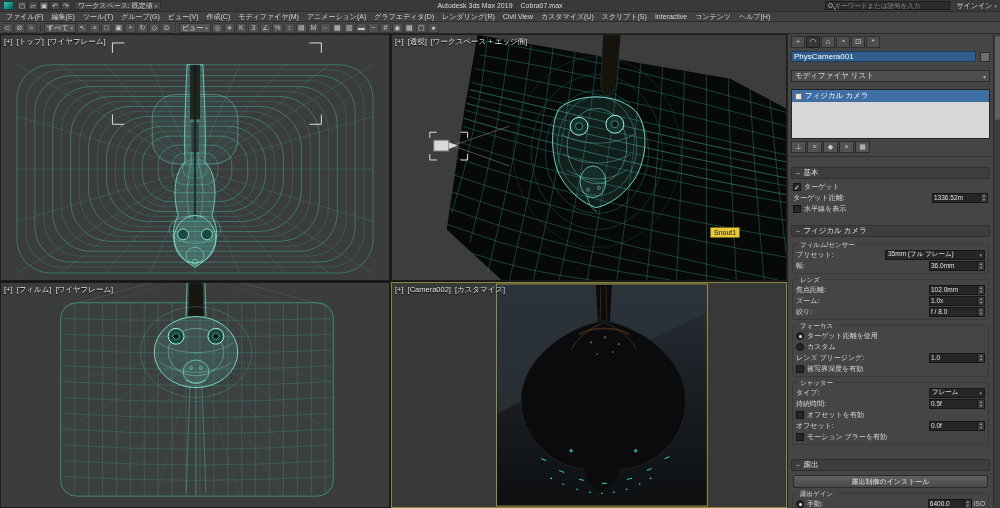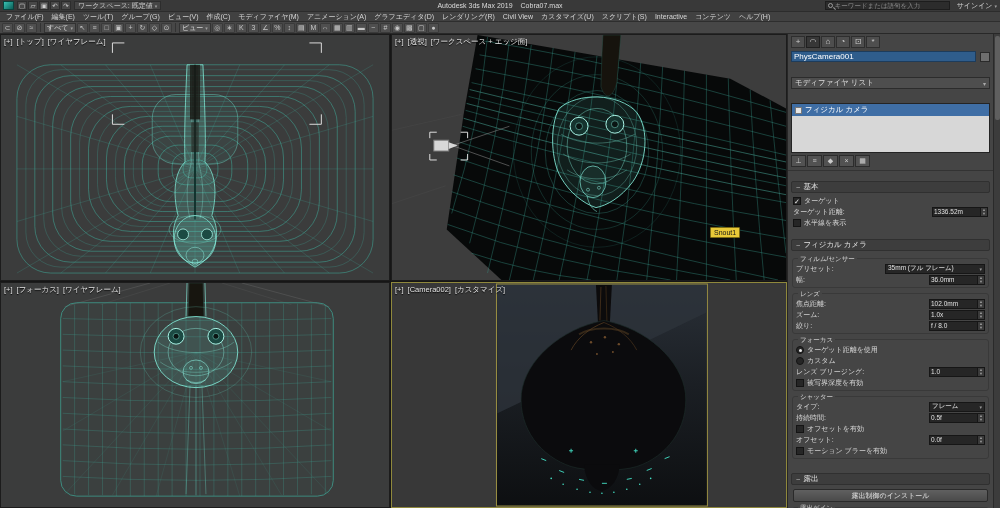--- a/index.html
+++ b/index.html
@@ -50,21 +50,21 @@
 .cmd-panel{position:absolute;left:787px;top:34px;width:213px;height:474px;background:#454545;border-left:1px solid #262626}
 .cp-inner{position:absolute;left:0;top:0;right:7px;bottom:0;overflow:hidden}
 .cp-scroll{position:absolute;right:0;top:0;width:7px;height:100%;background:#3c3c3c;border-left:1px solid #2a2a2a}
 .cp-thumb{position:absolute;left:1px;top:2px;width:5px;height:84px;background:#5f5f5f;border-radius:2px}
 .cp-tabs{display:flex;gap:1px;padding:2px 3px}
 .cp-tab{width:14px;height:12px;background:#4e4e4e;border:1px solid #2e2e2e;color:#ccc;font-size:8px;line-height:10px;text-align:center}
 .cp-tab.active{background:#373737;border-color:#202020}
 .cp-name-row{display:flex;align-items:center;gap:4px;padding:1px 3px}
 .cp-name-field{flex:1;height:11px;background:#2f5d8c;border:1px solid #1d3c5c;color:#fff;font-size:8px;line-height:9px;padding:0 2px;white-space:nowrap;overflow:hidden}
 .cp-swatch{width:10px;height:10px;background:#6e6e6e;border:1px solid #2a2a2a;flex:none}
-.cp-dd{display:flex;align-items:center;margin:14px 3px;height:12px;background:#4e4e4e;border:1px solid #2c2c2c;
+.cp-dd{display:flex;align-items:center;margin:7px 3px;height:12px;background:#4e4e4e;border:1px solid #2c2c2c;
   font-size:7.5px;color:#ddd;padding:0 3px}
 .cp-dd::after{content:"▾";color:#aaa;margin-left:auto;font-size:6px}
 .cp-stack{margin:1px 3px;height:50px;background:#d7d7d7;border:1px solid #242424}
 .stack-row{display:flex;align-items:center;height:12px;background:#3f6ea5;color:#fff;font-size:7.5px;gap:3px;padding:0 3px}
 .stack-icon{width:7px;height:7px;background:#e6e6e6;border:1px solid #777;flex:none}
 .cp-stack-btns{display:flex;gap:1px;padding:1px 3px}
 .stack-btn{width:15px;height:12px;background:#525252;border:1px solid #2c2c2c;color:#ccc;font-size:7px;line-height:10px;text-align:center}
 .cp-div{border:0;border-top:1px solid #333;margin:2px 0}
 .rollout{margin:10px 3px 0}
 .ro-head{height:12px;background:#3d3d3d;border:1px solid #303030;border-radius:2px;display:flex;align-items:center;
@@ -418,21 +418,21 @@
         <circle cx="216" cy="54" r="8" stroke="#a9f4e6" stroke-width="1" fill="#1c4a43"></circle>
         <circle cx="176" cy="54" r="3" stroke="#7fe4d2" stroke-width="0.5" fill="#0a1513"></circle>
         <circle cx="216" cy="54" r="3" stroke="#7fe4d2" stroke-width="0.5" fill="#0a1513"></circle>
         <ellipse cx="196" cy="90" rx="13" ry="12" stroke="#8beede" stroke-width="0.6" fill="rgba(110,225,205,0.08)"></ellipse>
         <path d="M 186,98 Q 196,104 206,98" stroke="#8beede" stroke-width="0.5" fill="none"></path>
         <circle cx="191" cy="86" r="1.5" stroke="#8beede" stroke-width="0.5" fill="none"></circle>
         <circle cx="201" cy="86" r="1.5" stroke="#8beede" stroke-width="0.5" fill="none"></circle>
       </svg>
       <div class="vp-label">
         <span>[+]</span>
-        <span>[フォーカス]</span>
+        <span>[フィルム]</span>
         <span>[ワイヤフレーム]</span>
       </div>
     </div>
 
     <div class="vp vp-br">
       <svg viewBox="0 0 396 227" preserveAspectRatio="none">
         <defs>
           <linearGradient id="camBg" x1="0" y1="0" x2="0" y2="1">
             <stop offset="0" stop-color="#2a3038"></stop>
               <stop offset="0.45" stop-color="#1b1f24"></stop>

